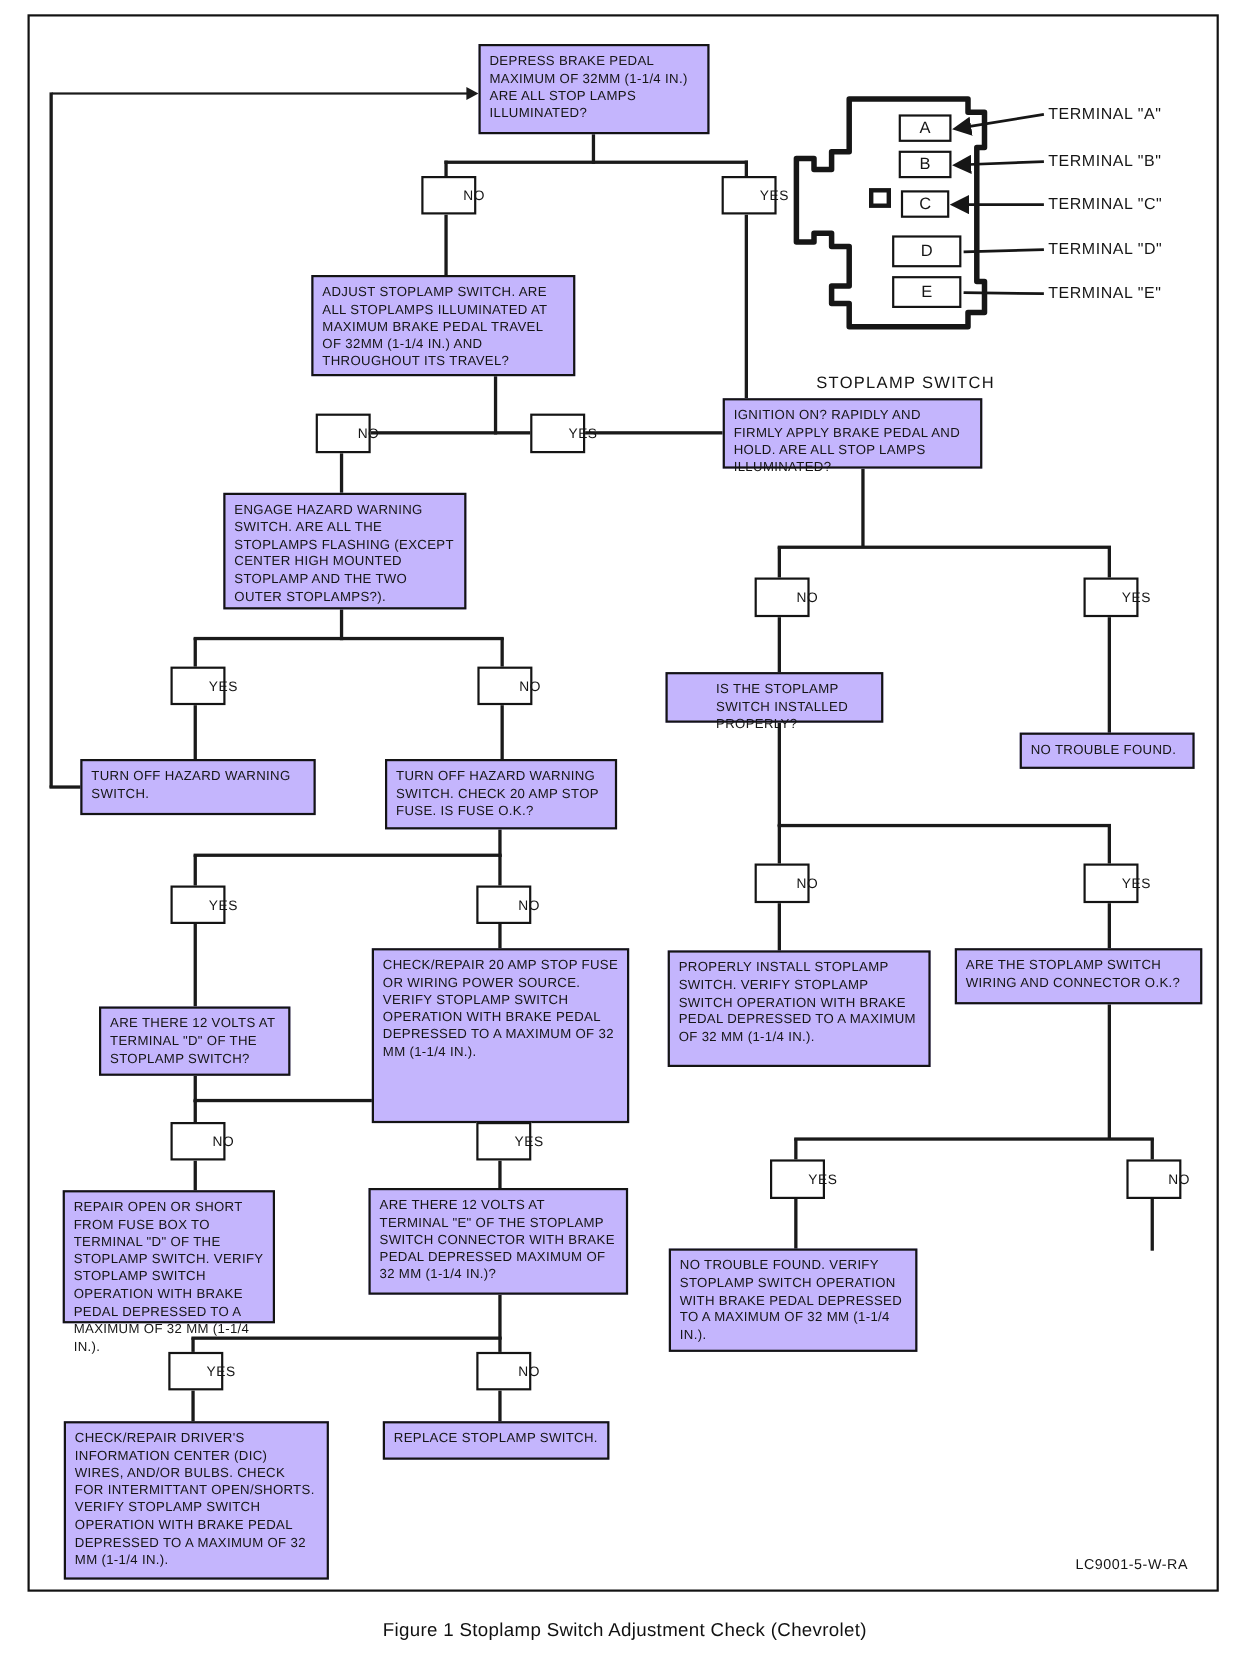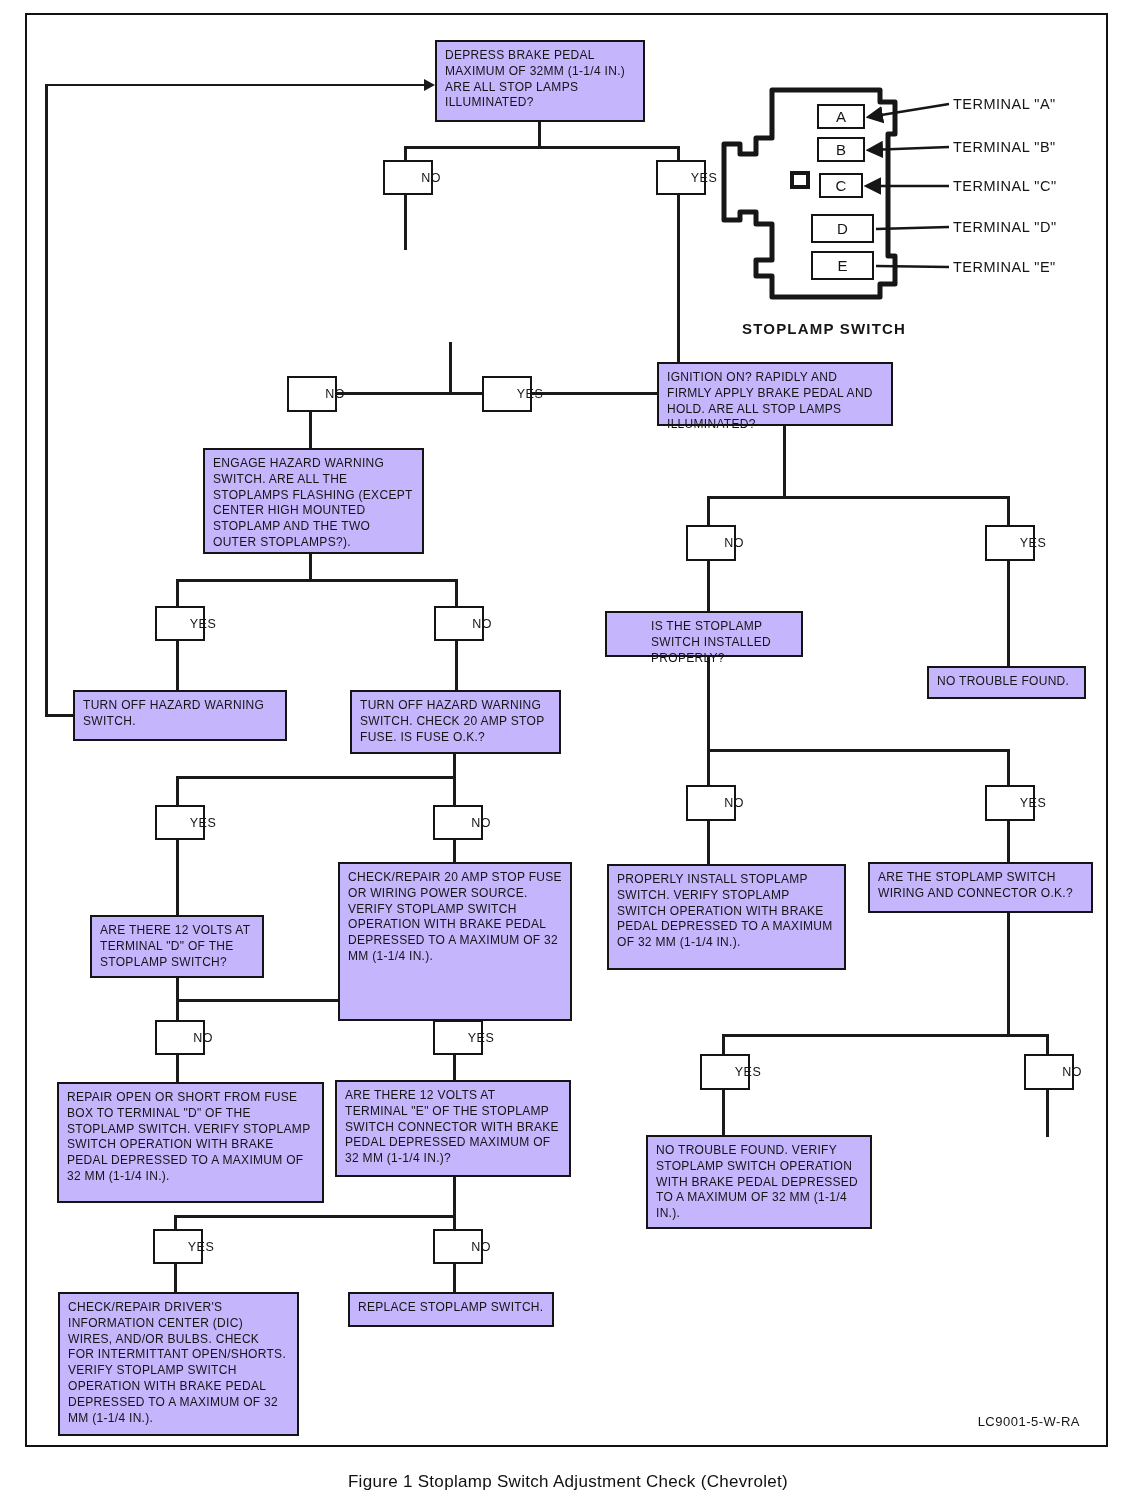--- a/index.html
+++ b/index.html
@@ -10,21 +10,21 @@
   .ln{position:absolute;background:#1a1a1a;}
   .box{position:absolute;background:#c4b5fd;border:2px solid #141414;box-sizing:border-box;
        padding:6px 8px;font-size:12px;line-height:1.32;letter-spacing:.3px;}
   .tag{position:absolute;background:#fff;border:2px solid #141414;box-sizing:border-box;
        display:flex;align-items:center;justify-content:center;font-size:12.5px;letter-spacing:.5px;padding-left:46px;}
   .arrow-right{position:absolute;width:0;height:0;border-top:6px solid transparent;
        border-bottom:6px solid transparent;border-left:11px solid #1a1a1a;}
   .term{position:absolute;background:#fff;border:2.5px solid #141414;box-sizing:border-box;
        display:flex;align-items:center;justify-content:center;font-size:15px;}
   .tlabel{position:absolute;font-size:14.5px;letter-spacing:.5px;white-space:nowrap;}
-  .diagram-caption{position:absolute;left:742px;top:320px;width:170px;font-size:15px;letter-spacing:1.2px;font-weight:bold;}
+  .diagram-caption{position:absolute;left:742px;top:340px;width:170px;font-size:15px;letter-spacing:1.2px;}
   .doc-code{position:absolute;left:880px;top:1414px;width:200px;text-align:right;font-size:13px;letter-spacing:.5px;}
   .fig-caption{position:absolute;left:0;top:1472px;width:1136px;text-align:center;
        font-size:17px;letter-spacing:.3px;color:#101010;}
   svg{position:absolute;}
 </style>
 </head>
 <body>
 
 <div class="page">
 
@@ -114,57 +114,58 @@
   <div class="tlabel" style="left:953px;top:178px;">TERMINAL "C"</div>
   <div class="tlabel" style="left:953px;top:219px;">TERMINAL "D"</div>
   <div class="tlabel" style="left:953px;top:259px;">TERMINAL "E"</div>
 
   <div class="diagram-caption">STOPLAMP SWITCH</div>
 
   <div class="box" style="left:435px;top:40px;width:210px;height:82px;">DEPRESS BRAKE PEDAL MAXIMUM OF 32MM (1-1/4 IN.) ARE ALL STOP LAMPS ILLUMINATED?</div>
   <div class="tag" style="left:383px;top:160px;width:45px;height:35px;">NO</div>
   <div class="tag" style="left:656px;top:160px;width:45px;height:35px;">YES</div>
 
+  <div class="box" style="left:283px;top:250px;width:240px;height:92px;">ADJUST STOPLAMP SWITCH. ARE ALL STOPLAMPS ILLUMINATED AT MAXIMUM BRAKE PEDAL TRAVEL OF 32MM (1-1/4 IN.) AND THROUGHOUT ITS TRAVEL?</div>
   <div class="tag" style="left:287px;top:376px;width:46px;height:36px;">NO</div>
   <div class="tag" style="left:482px;top:376px;width:47px;height:36px;">YES</div>
 
   <div class="box" style="left:203px;top:448px;width:221px;height:106px;">ENGAGE HAZARD WARNING SWITCH. ARE ALL THE STOPLAMPS FLASHING (EXCEPT CENTER HIGH MOUNTED STOPLAMP AND THE TWO OUTER STOPLAMPS?).</div>
 
   <div class="box" style="left:657px;top:362px;width:236px;height:64px;">IGNITION ON? RAPIDLY AND FIRMLY APPLY BRAKE PEDAL AND HOLD. ARE ALL STOP LAMPS ILLUMINATED?</div>
   <div class="tag" style="left:155px;top:606px;width:46px;height:35px;">YES</div>
   <div class="tag" style="left:434px;top:606px;width:46px;height:35px;">NO</div>
 
   <div class="box" style="left:73px;top:690px;width:214px;height:51px;">TURN OFF HAZARD WARNING SWITCH.</div>
   <div class="box" style="left:350px;top:690px;width:211px;height:64px;">TURN OFF HAZARD WARNING SWITCH. CHECK 20 AMP STOP FUSE. IS FUSE O.K.?</div>
   <div class="tag" style="left:155px;top:805px;width:46px;height:35px;">YES</div>
   <div class="tag" style="left:433px;top:805px;width:46px;height:35px;">NO</div>
 
   <div class="box" style="left:338px;top:862px;width:234px;height:159px;">CHECK/REPAIR 20 AMP STOP FUSE OR WIRING POWER SOURCE. VERIFY STOPLAMP SWITCH OPERATION WITH BRAKE PEDAL DEPRESSED TO A MAXIMUM OF 32 MM (1-1/4 IN.).</div>
   <div class="box" style="left:90px;top:915px;width:174px;height:63px;">ARE THERE 12 VOLTS AT TERMINAL "D" OF THE STOPLAMP SWITCH?</div>
   <div class="tag" style="left:155px;top:1020px;width:46px;height:35px;">NO</div>
   <div class="tag" style="left:433px;top:1020px;width:46px;height:35px;">YES</div>
 
-  <div class="box" style="left:57px;top:1082px;width:267px;height:121px;">REPAIR OPEN OR SHORT FROM FUSE BOX TO TERMINAL "D" OF THE STOPLAMP SWITCH. VERIFY STOPLAMP SWITCH OPERATION WITH BRAKE PEDAL DEPRESSED TO A MAXIMUM OF 32 MM (1-1/4 IN.).</div>
+  <div class="box" style="left:57px;top:1082px;width:193px;height:121px;">REPAIR OPEN OR SHORT FROM FUSE BOX TO TERMINAL "D" OF THE STOPLAMP SWITCH. VERIFY STOPLAMP SWITCH OPERATION WITH BRAKE PEDAL DEPRESSED TO A MAXIMUM OF 32 MM (1-1/4 IN.).</div>
   <div class="box" style="left:335px;top:1080px;width:236px;height:97px;">ARE THERE 12 VOLTS AT TERMINAL "E" OF THE STOPLAMP SWITCH CONNECTOR WITH BRAKE PEDAL DEPRESSED MAXIMUM OF 32 MM (1-1/4 IN.)?</div>
   <div class="tag" style="left:153px;top:1229px;width:48px;height:35px;">YES</div>
   <div class="tag" style="left:433px;top:1229px;width:46px;height:35px;">NO</div>
 
   <div class="box" style="left:58px;top:1292px;width:241px;height:144px;">CHECK/REPAIR DRIVER'S INFORMATION CENTER (DIC) WIRES, AND/OR BULBS. CHECK FOR INTERMITTANT OPEN/SHORTS. VERIFY STOPLAMP SWITCH OPERATION WITH BRAKE PEDAL DEPRESSED TO A MAXIMUM OF 32 MM (1-1/4 IN.).</div>
   <div class="box" style="left:348px;top:1292px;width:206px;height:35px;">REPLACE STOPLAMP SWITCH.</div>
 
   <div class="tag" style="left:686px;top:525px;width:45px;height:36px;">NO</div>
   <div class="tag" style="left:985px;top:525px;width:48px;height:36px;">YES</div>
   <div class="box" style="left:605px;top:611px;width:198px;height:46px;padding-left:44px;">IS THE STOPLAMP SWITCH INSTALLED PROPERLY?</div>
   <div class="box" style="left:927px;top:666px;width:159px;height:33px;">NO TROUBLE FOUND.</div>
 
   <div class="tag" style="left:686px;top:785px;width:45px;height:36px;">NO</div>
   <div class="tag" style="left:985px;top:785px;width:48px;height:36px;">YES</div>
   <div class="box" style="left:607px;top:864px;width:239px;height:106px;">PROPERLY INSTALL STOPLAMP SWITCH. VERIFY STOPLAMP SWITCH OPERATION WITH BRAKE PEDAL DEPRESSED TO A MAXIMUM OF 32 MM (1-1/4 IN.).</div>
   <div class="box" style="left:868px;top:862px;width:225px;height:51px;">ARE THE STOPLAMP SWITCH WIRING AND CONNECTOR O.K.?</div>
 
   <div class="tag" style="left:700px;top:1054px;width:48px;height:36px;">YES</div>
   <div class="tag" style="left:1024px;top:1054px;width:46px;height:36px;">NO</div>
-  <div class="box" style="left:608px;top:1135px;width:226px;height:94px;margin-left:38px;">NO TROUBLE FOUND. VERIFY STOPLAMP SWITCH OPERATION WITH BRAKE PEDAL DEPRESSED TO A MAXIMUM OF 32 MM (1-1/4 IN.).</div>
+  <div class="box" style="left:608px;top:1135px;width:226px;height:94px;">NO TROUBLE FOUND. VERIFY STOPLAMP SWITCH OPERATION WITH BRAKE PEDAL DEPRESSED TO A MAXIMUM OF 32 MM (1-1/4 IN.).</div>
 
   <div class="doc-code">LC9001-5-W-RA</div>
   <div class="fig-caption">Figure 1 Stoplamp Switch Adjustment Check (Chevrolet)</div>
 
 </div>
 
 </body></html>

